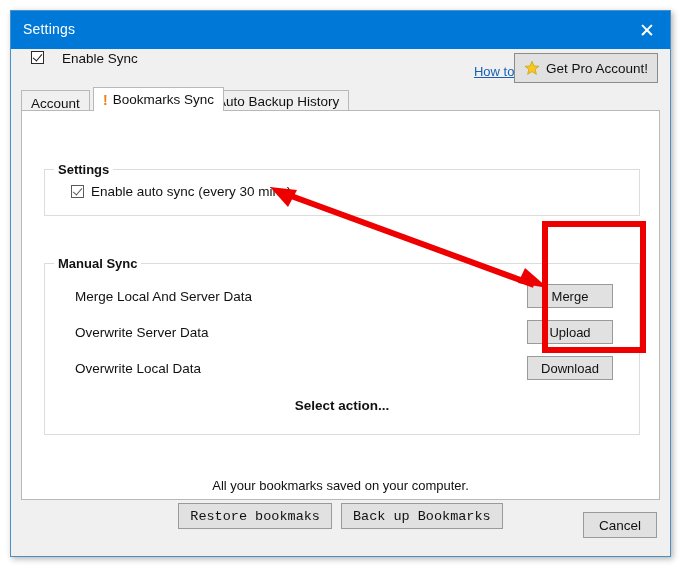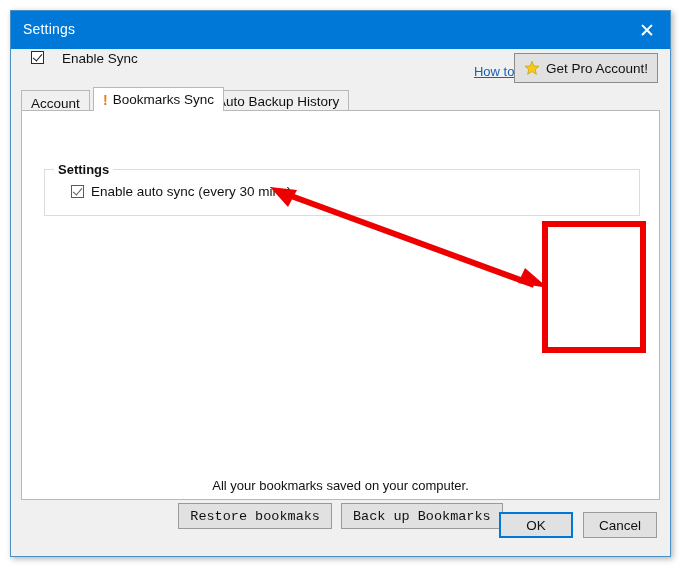--- a/index.html
+++ b/index.html
@@ -420,32 +420,44 @@
 
         <div class="group" id="group-settings">
           <div class="group-title">Settings</div>
           <div class="autosync-chk">
             <span class="checkbox dim checked"></span>
             <span class="chk-label">Enable auto sync (every 30 mins)</span>
           </div>
         </div>
 
 
+        <div class="group" id="group-manual">
+          <div class="group-title">Manual Sync</div>
+
+          <div class="sync-label r0">Merge Local And Server Data</div>
+          <div class="sync-label r1">Overwrite Server Data</div>
+          <div class="sync-label r2">Overwrite Local Data</div>
+
+          <div class="sync-btn b0">Merge</div>
+          <div class="sync-btn b1">Upload</div>
+          <div class="sync-btn b2">Download</div>
+
+          <div class="select-action">Select action...</div>
+        </div>
 
 
         <div class="saved-text">All your bookmarks saved on your computer.</div>
 
         <div class="backup-row">
           <div class="backup-btn">Restore bookmaks</div>
           <div class="backup-btn">Back up Bookmarks</div>
         </div>
 
       </div>
 
-      <div class="footer-btn" id="btn-ok">OK</div>
       <div class="footer-btn" id="btn-cancel">Cancel</div>
 
     </div>
   </div>
 
   <svg class="annot" viewBox="0 0 683 569">
     <rect x="545" y="224" width="98" height="126" fill="none" stroke="#ee0000" stroke-width="6"></rect>
     <line x1="283" y1="193" x2="534" y2="285" stroke="#ee0000" stroke-width="6" stroke-linecap="butt"></line>
     <polygon points="270,187 297,190 288,207" fill="#ee0000"></polygon>
     <polygon points="548,288 518,283 525,268" fill="#ee0000"></polygon>

